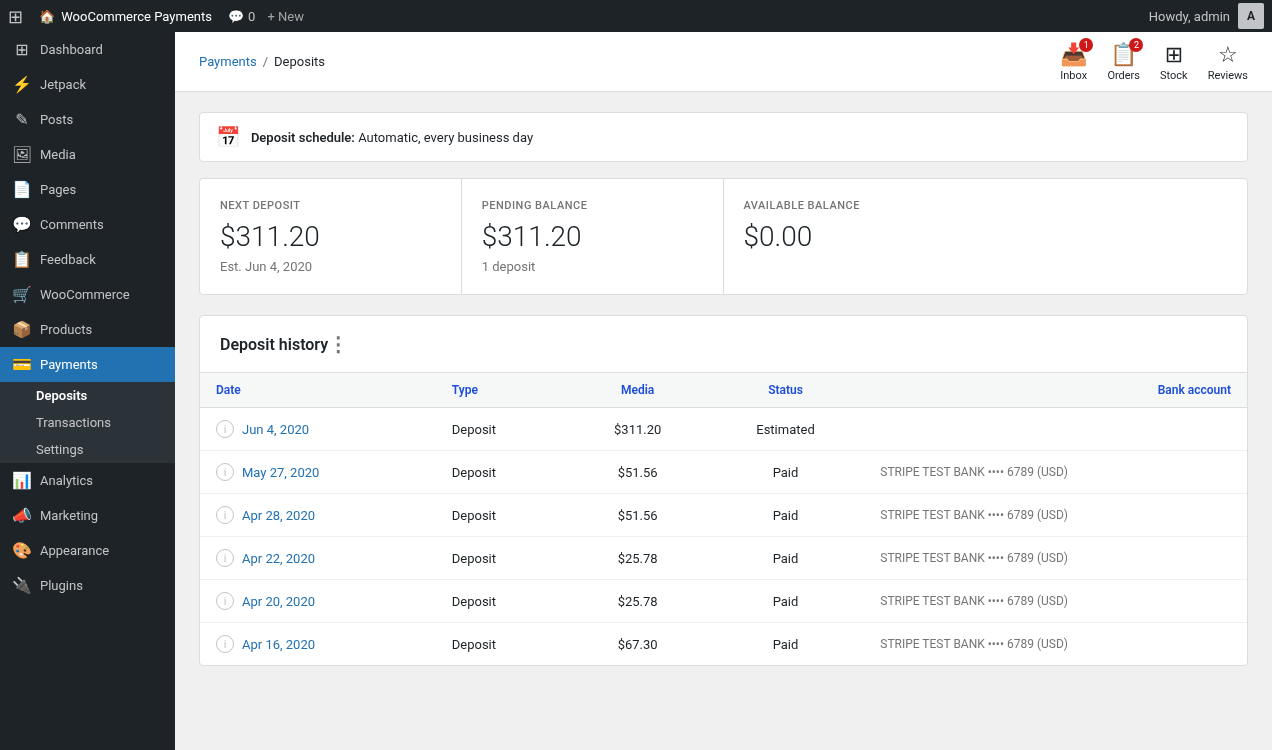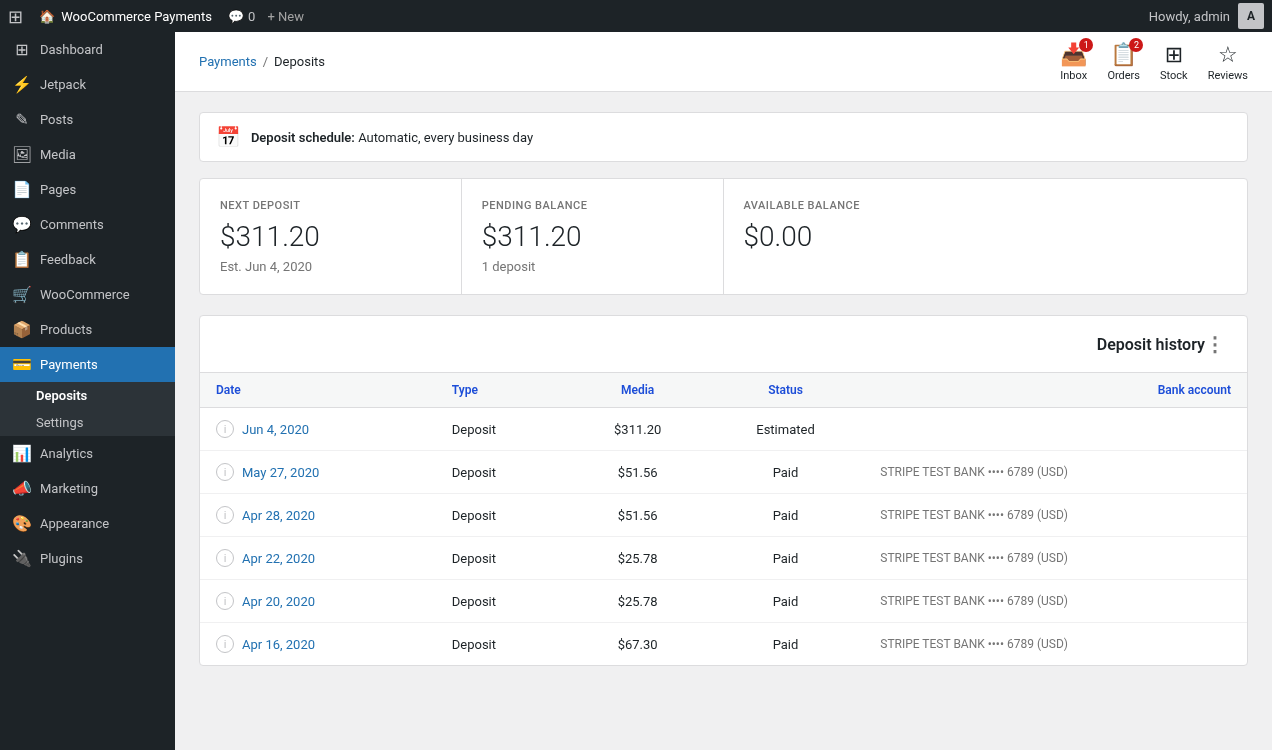--- a/index.html
+++ b/index.html
@@ -163,21 +163,21 @@
     
     .history-card {
       background: #fff;
       border: 1px solid #dcdcde;
       border-radius: 4px;
       overflow: hidden;
     }
     .history-header {
       display: flex;
       align-items: center;
-      justify-content: flex-end;
+      justify-content: flex-start;
       padding: 16px 20px;
       border-bottom: 1px solid #dcdcde;
     }
     .history-title { font-size: 16px; font-weight: 600; color: #1d2327; }
     .more-icon { cursor: pointer; font-size: 20px; color: #757575; font-weight: 700; letter-spacing: 2px; }
 
     table { width: 100%; border-collapse: collapse; }
     thead th {
       background: #f6f7f7;
       padding: 10px 16px;
@@ -285,20 +285,23 @@
     </div>
     <div class="sidebar-item active">
       <span class="icon">💳</span>
       <span>Payments</span>
     </div>
     <div class="sidebar-submenu">
       <div class="sidebar-submenu-item active">
         <span>Deposits</span>
       </div>
       <div class="sidebar-submenu-item">
+        <span>Transactions</span>
+      </div>
+      <div class="sidebar-submenu-item">
         <span>Settings</span>
       </div>
     </div>
     <div class="sidebar-item">
       <span class="icon">📊</span>
       <span>Analytics</span>
     </div>
     <div class="sidebar-item">
       <span class="icon">📣</span>
       <span>Marketing</span>

